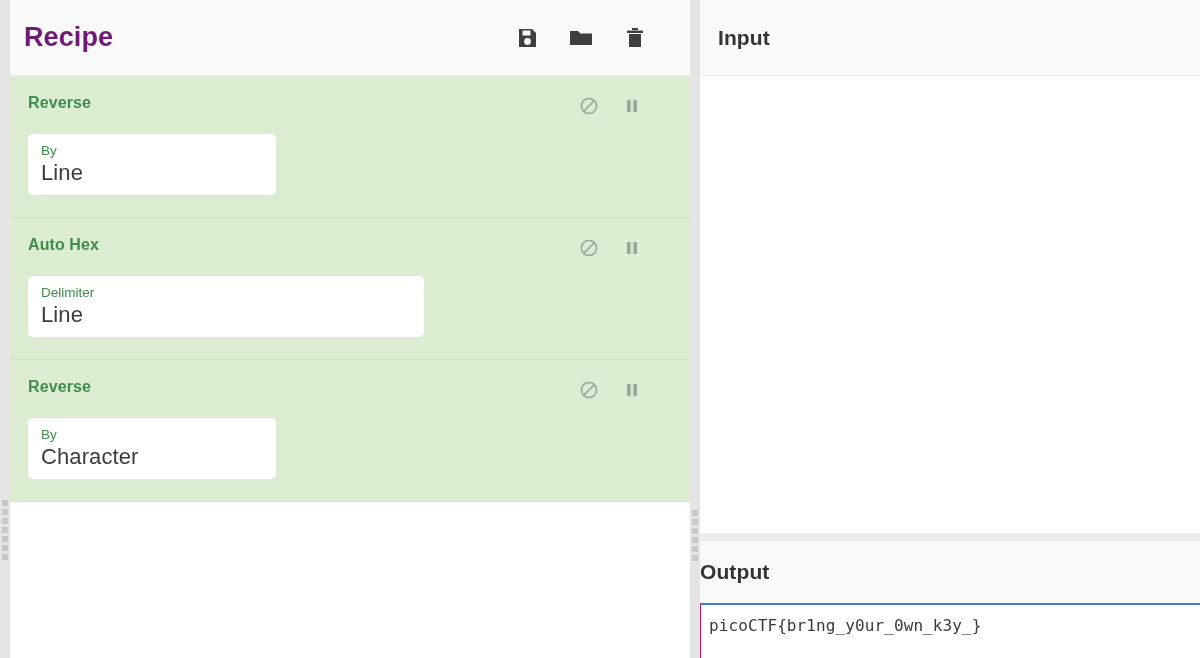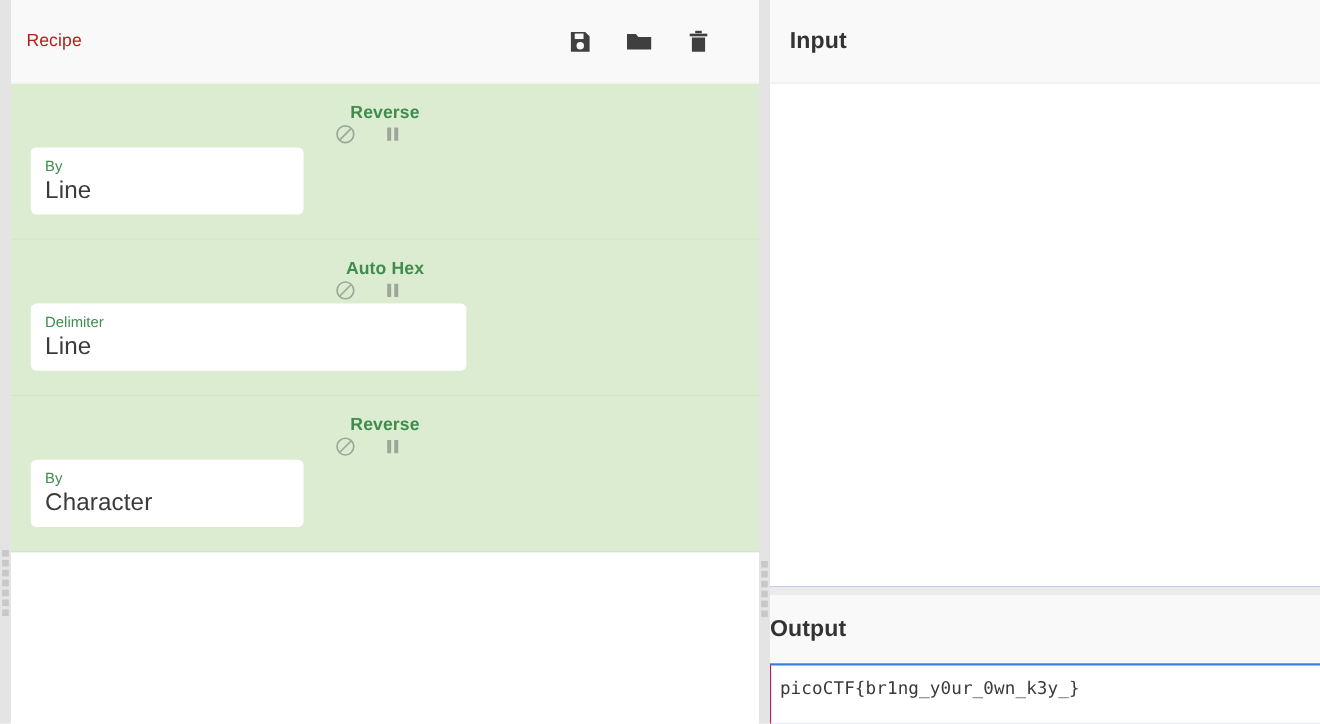--- a/index.html
+++ b/index.html
@@ -63,23 +63,23 @@
     height: 76px;
     min-height: 76px;
     background: #f9f9f9;
     border-bottom: 1px solid #ececec;
     display: flex;
     align-items: center;
     padding: 0 18px 0 24px;
     box-sizing: border-box;
   }
   .panel-title {
-    font-size: 16px;
-    font-weight: normal;
-    color: #b91c1c;
+    font-size: 27px;
+    font-weight: bold;
+    color: #701a75;
     letter-spacing: 0.1px;
     flex: 1;
   }
   .title-icons {
     display: flex;
     align-items: center;
     gap: 28px;
     padding-right: 24px;
   }
   .title-icons .ticon {
@@ -101,24 +101,22 @@
 
   .operation {
     position: relative;
     background: #dcecd0;
     border-bottom: 1px solid #d2e6c4;
     padding: 18px 0 22px 0;
     box-sizing: border-box;
   }
   .op-header {
     display: flex;
-    align-items: center;
     padding: 0 18px 0 28px;
     height: 24px;
-    flex-direction: column;
   }
   .op-name {
     font-size: 16px;
     font-weight: bold;
     color: #3f8c4e;
     flex: 1;
     letter-spacing: 0.1px;
   }
   .op-icons {
     display: flex;
@@ -181,22 +179,23 @@
     height: 6px;
     background: #c8c8c8;
   }
 
   
   .io-panel {
     width: 500px;
     height: 658px;
     display: flex;
     flex-direction: column;
-    background: #1d4ed8;
-    box-sizing: border-box;
+    background: #404040;
+    box-sizing: border-box;
+    border-radius: 29px;
   }
 
   .input-section {
     height: 533px;
     display: flex;
     flex-direction: column;
     background: #ffffff;
     box-sizing: border-box;
   }
   .io-title-bar {

